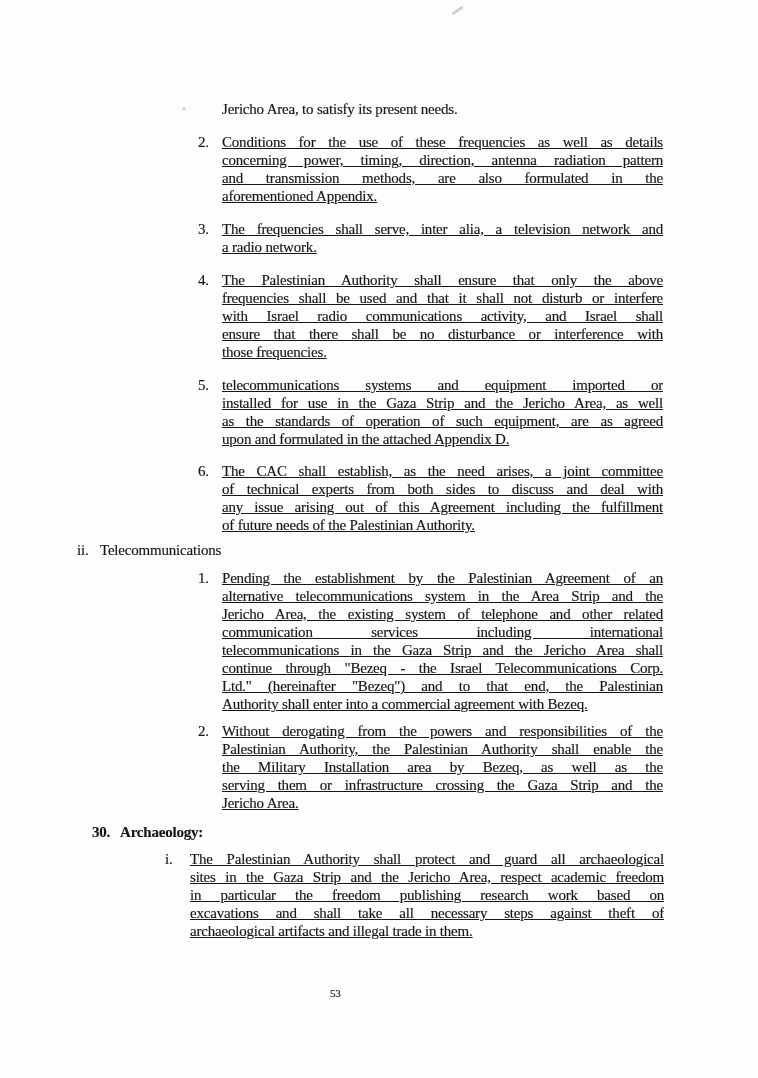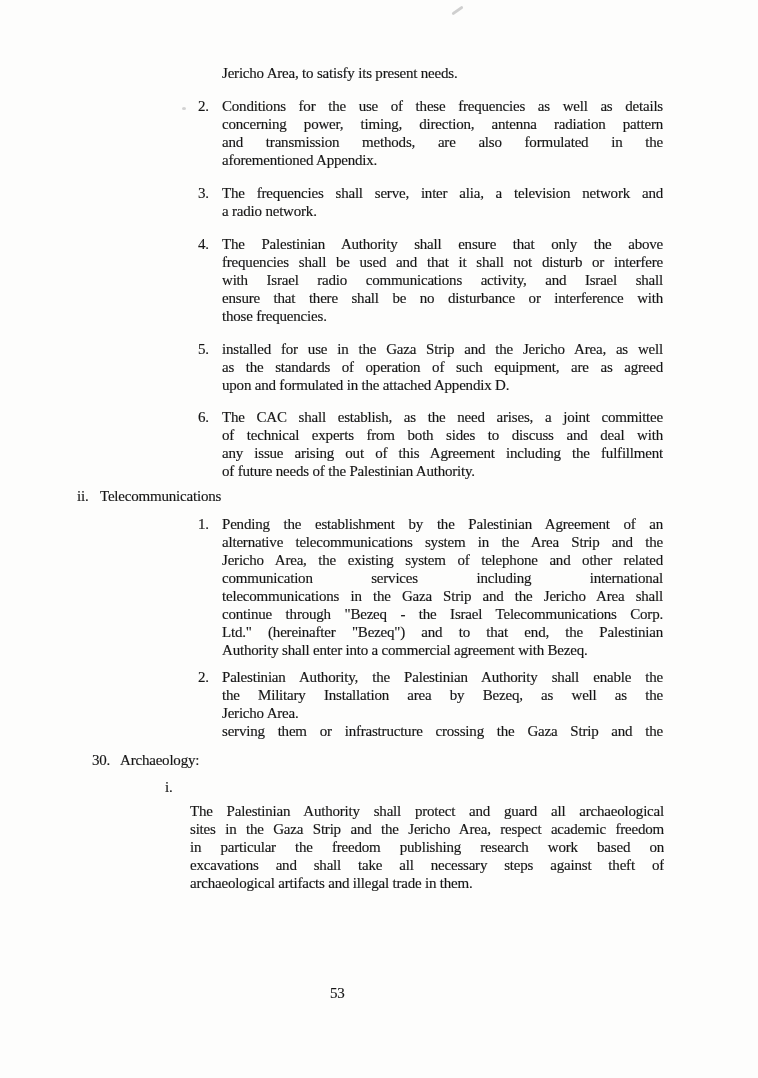--- a/index.html
+++ b/index.html
@@ -8,21 +8,21 @@
   body {
     width: 758px; height: 1078px;
     background: var(--paper);
     font-family: "Liberation Serif", serif;
     color: var(--ink);
     overflow: hidden;
   }
   .page {
     position: relative;
     width: 758px; height: 1078px;
-    padding-top: 64px;
+    padding-top: 100px;
     font-size: 15px;
     letter-spacing: -0.2px;
     -webkit-text-stroke: 0.15px var(--ink);
   }
   .line {
     height: 18px;
     line-height: 18px;
     white-space: nowrap;
     overflow: hidden;
   }
@@ -35,51 +35,51 @@
     margin-left: 222px;
     width: 441px;
   }
   .num-item {
     display: flex;
     margin-left: 198px;
     width: 465px;
     margin-top: 15px;
   }
   .num-item .marker { width: 24px; flex: none; line-height: 18px; }
-  .num-item .text  { width: 441px; flex: none; }
+  .num-item .text  { width: 441px; flex: none; text-decoration: underline; }
   .telecom-list .num-item { margin-top: 10px; }
   .telecom-list .num-item + .num-item { margin-top: 9px; }
   .freq-list .num-item:nth-child(2) { margin-top: 15px; }
   .freq-list .num-item:last-child { margin-top: 14px; }
   .sub-heading {
     display: flex;
     margin-left: 77px;
     margin-top: 7px;
     height: 18px; line-height: 18px;
   }
   .sub-heading .marker { width: 23px; flex: none; }
   .sec-heading {
     display: flex;
     margin-left: 92px;
     margin-top: 11px;
-    height: 18px; line-height: 18px;
+    height: 18px; line-height: 18px; font-weight: bold;
   }
   .sec-heading .marker { width: 28px; flex: none; }
   .arch-list .num-item {
     margin-left: 165px;
     width: 499px;
     margin-top: 9px;
   }
   .arch-list .num-item .marker { width: 25px; }
-  .arch-list .num-item .text { width: 474px; margin-top: 24px; }
+  .arch-list .num-item .text { width: 474px; }
   .page-number {
     position: absolute;
     top: 984px; left: 330px;
     height: 18px; line-height: 18px;
-    font-size: 15px;
+    font-size: 11px;
   }
   
   .smudge-top {
     position: absolute; top: 9px; left: 451px;
     width: 13px; height: 3px;
     background: #a9a9a9; opacity: 0.55;
     transform: rotate(-35deg);
     border-radius: 2px;
   }
   .speck-left {
@@ -126,20 +126,21 @@
           <div class="line just">frequencies shall be used and that it shall not disturb or interfere</div>
           <div class="line just">with Israel radio communications activity, and Israel shall</div>
           <div class="line just">ensure that there shall be no disturbance or interference with</div>
           <div class="line">those frequencies.</div>
         </div>
       </div>
 
       <div class="num-item">
         <span class="marker">5.</span>
         <div class="text">
+          <div class="line just">telecommunications systems and equipment imported or</div>
           <div class="line just">installed for use in the Gaza Strip and the Jericho Area, as well</div>
           <div class="line just">as the standards of operation of such equipment, are as agreed</div>
           <div class="line">upon and formulated in the attached Appendix D.</div>
         </div>
       </div>
 
       <div class="num-item">
         <span class="marker">6.</span>
         <div class="text">
           <div class="line just">The CAC shall establish, as the need arises, a joint committee</div>
@@ -167,24 +168,25 @@
           <div class="line just">telecommunications in the Gaza Strip and the Jericho Area shall</div>
           <div class="line just">continue through "Bezeq - the Israel Telecommunications Corp.</div>
           <div class="line just">Ltd." (hereinafter "Bezeq") and to that end, the Palestinian</div>
           <div class="line">Authority shall enter into a commercial agreement with Bezeq.</div>
         </div>
       </div>
 
       <div class="num-item">
         <span class="marker">2.</span>
         <div class="text">
+          <div class="line just">Without derogating from the powers and responsibilities of the</div>
           <div class="line just">Palestinian Authority, the Palestinian Authority shall enable the</div>
           <div class="line just">the Military Installation area by Bezeq, as well as the</div>
+          <div class="line just">serving them or infrastructure crossing the Gaza Strip and the</div>
           <div class="line">Jericho Area.</div>
-          <div class="line just">serving them or infrastructure crossing the Gaza Strip and the</div>
         </div>
       </div>
     </div>
 
   <div class="sec-heading">
     <span class="marker">30.</span>
     <span>Archaeology:</span>
   </div>
 
   <div class="arch-list">

